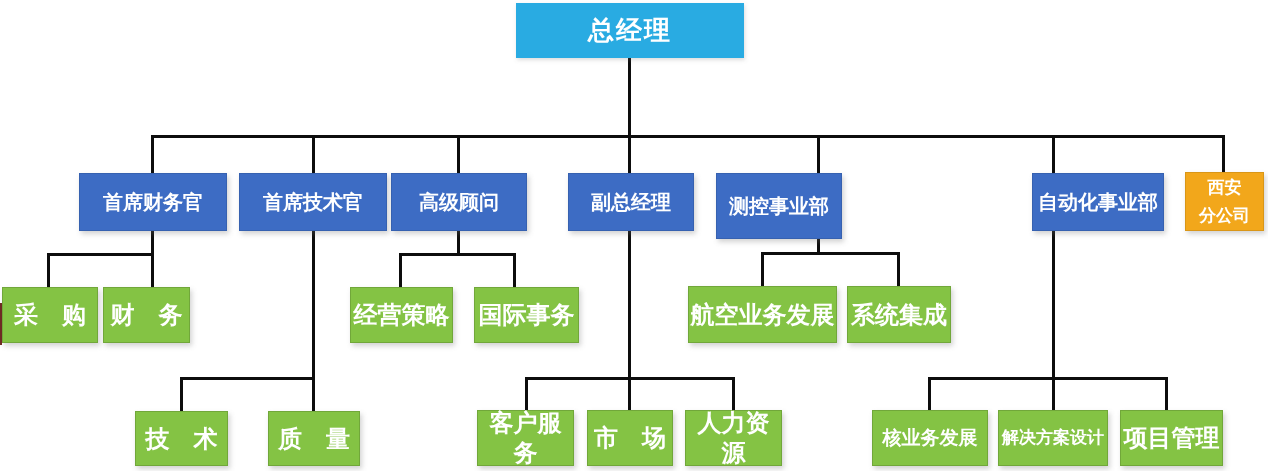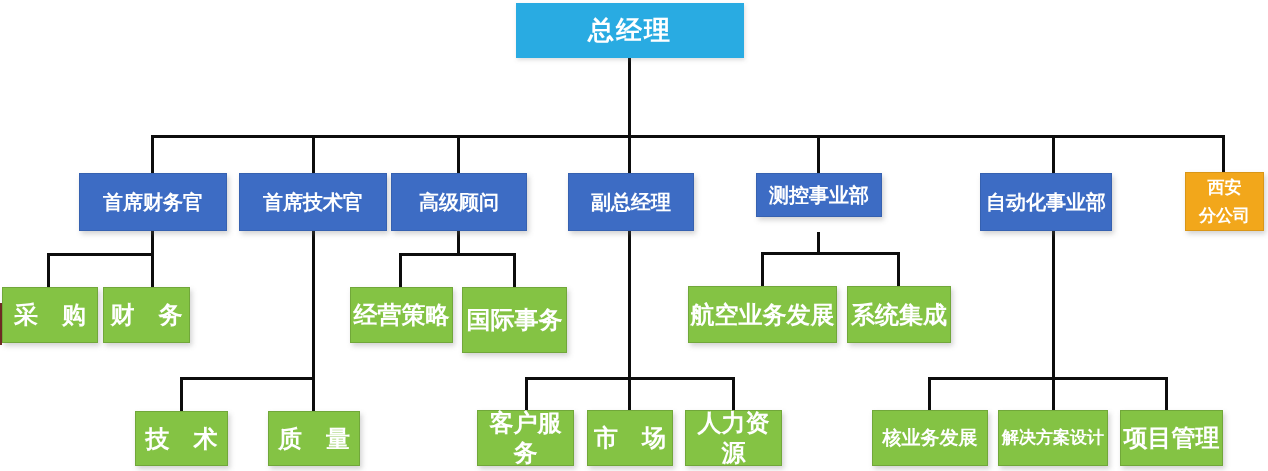--- a/index.html
+++ b/index.html
@@ -75,41 +75,41 @@
   </div>
   <div class="node l2-node" style="left:239px;top:173px;width:148px;height:58px">
     <span>首席技术官</span>
   </div>
   <div class="node l2-node" style="left:391px;top:173px;width:136px;height:58px">
     <span>高级顾问</span>
   </div>
   <div class="node l2-node" style="left:568px;top:173px;width:126px;height:58px">
     <span>副总经理</span>
   </div>
-  <div class="node l2-node" style="left:756px;top:173px;width:126px;height:44px">
+  <div class="node l2-node" style="left:716px;top:173px;width:126px;height:66px">
     <span>测控事业部</span>
   </div>
-  <div class="node l2-node" style="left:980px;top:173px;width:132px;height:58px">
+  <div class="node l2-node" style="left:1032px;top:173px;width:132px;height:58px">
     <span>自动化事业部</span>
   </div>
   <div class="node branch-node" style="left:1185px;top:172px;width:79px;height:59px">
     <span>西安</span>
     <span>分公司</span>
   </div>
 
   <div class="node l3-node" style="left:2px;top:287px;width:96px;height:56px">
     <span>采　购</span>
   </div>
   <div class="node l3-node" style="left:103px;top:287px;width:87px;height:56px">
     <span>财　务</span>
   </div>
   <div class="node l3-node" style="left:350px;top:287px;width:103px;height:56px">
     <span>经营策略</span>
   </div>
-  <div class="node l3-node" style="left:462px;top:287px;width:105px;height:66px">
+  <div class="node l3-node" style="left:474px;top:287px;width:105px;height:56px">
     <span>国际事务</span>
   </div>
   <div class="node l3-node" style="left:688px;top:286px;width:149px;height:57px">
     <span>航空业务发展</span>
   </div>
   <div class="node l3-node" style="left:847px;top:286px;width:104px;height:57px">
     <span>系统集成</span>
   </div>
 
   <div class="node l3-node" style="left:135px;top:411px;width:93px;height:55px">

